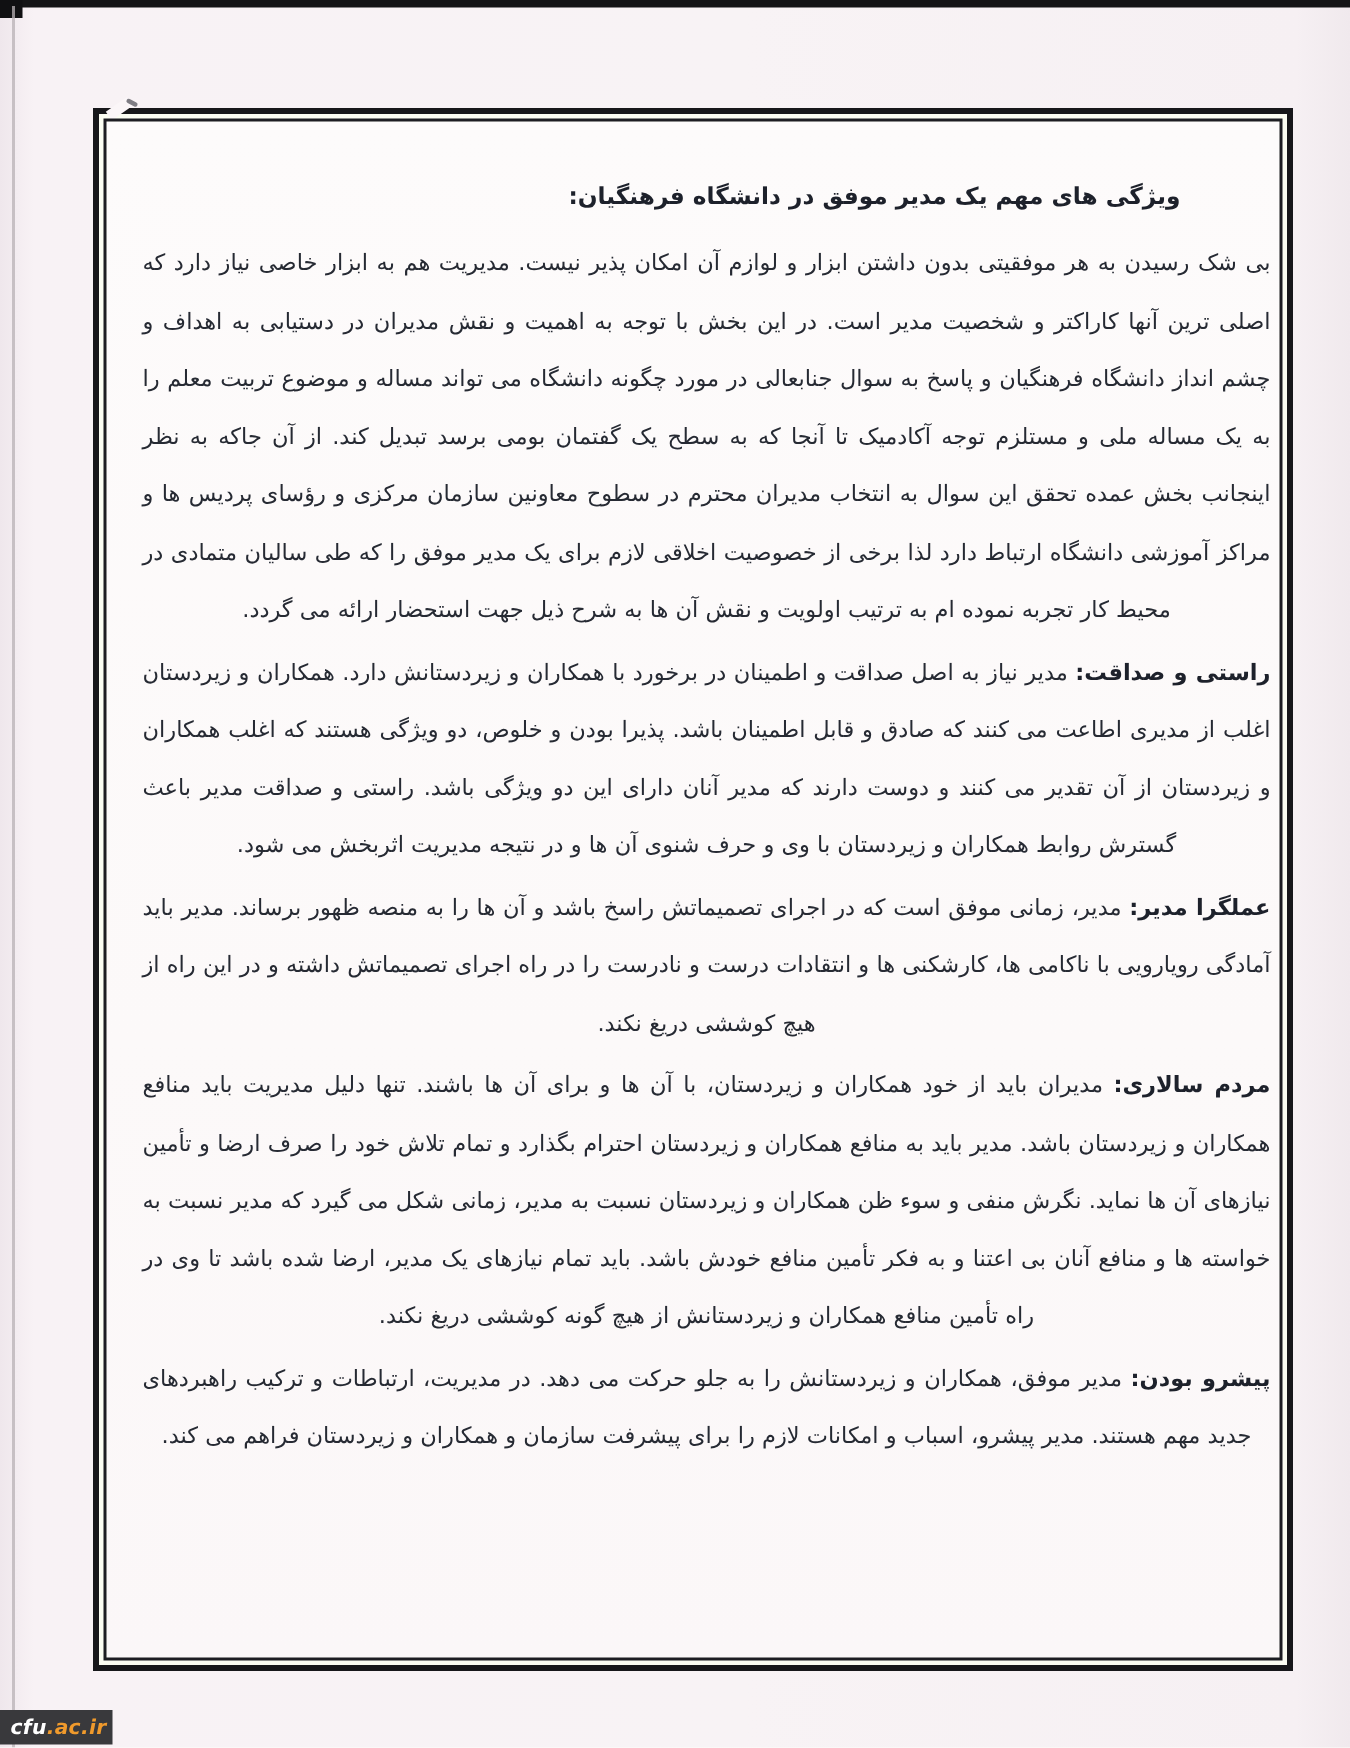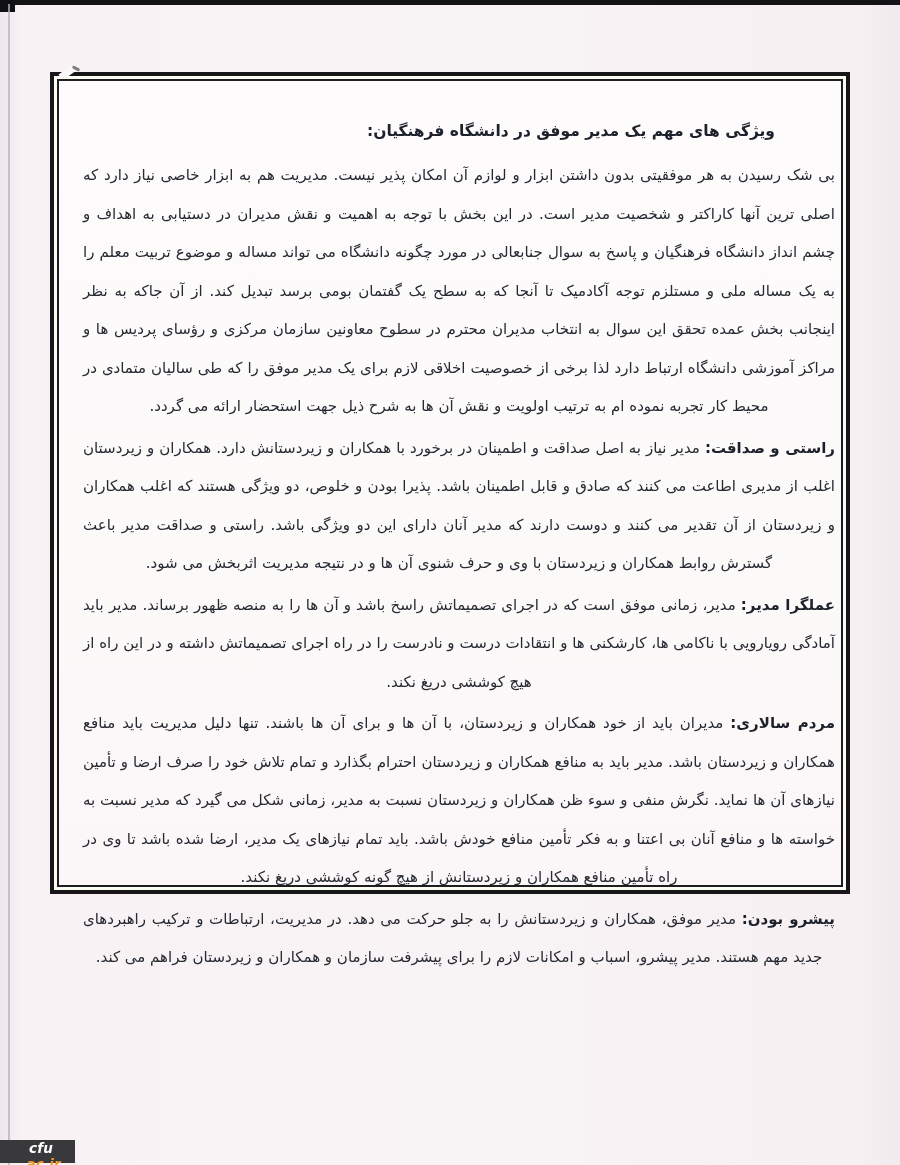--- a/index.html
+++ b/index.html
@@ -23,22 +23,22 @@
     position: absolute; left: 0; top: 0; width: 15px; height: 12px;
     background: #101012;
   }
   .edge-left {
     position: absolute; left: 8px; top: 4px; width: 2px; height: 1161px;
     background: #b8b2b6;
     opacity: .75;
   }
   
   .frame {
-    position: absolute; left: 50px; top: 72px;
-    width: 800px; height: 822px;
+    position: absolute; left: 62px; top: 72px;
+    width: 800px; height: 1042px;
     box-sizing: border-box;
     border: 4px solid #17171a;
     background: #fbfdf2;
   }
   .frame-inner {
     position: absolute; left: 3px; top: 3px; right: 3px; bottom: 3px;
     border: 2px solid #1d1d22;
     background: linear-gradient(180deg, #fdfbfb 0%, #fcf9f9 60%, #fbf7f8 100%);
   }
   .corner-nick {
@@ -86,21 +86,20 @@
   }
   
   .watermark {
     position: absolute; left: 0; top: 1140px;
     width: 75px; height: 23px;
     background: #39393c;
     display: flex; align-items: center;
     padding-left: 7px; box-sizing: border-box;
     font-style: italic; font-weight: 700; font-size: 13.5px;
     letter-spacing: .2px;
-    flex-direction: column;
   }
   .wm-prefix { color: #ffffff; }
   .wm-suffix { color: #f09a2c; text-align: right; }
 </style>
 </head>
 <body>
 
 <div class="page">
 
   <div class="edge-top"></div>

